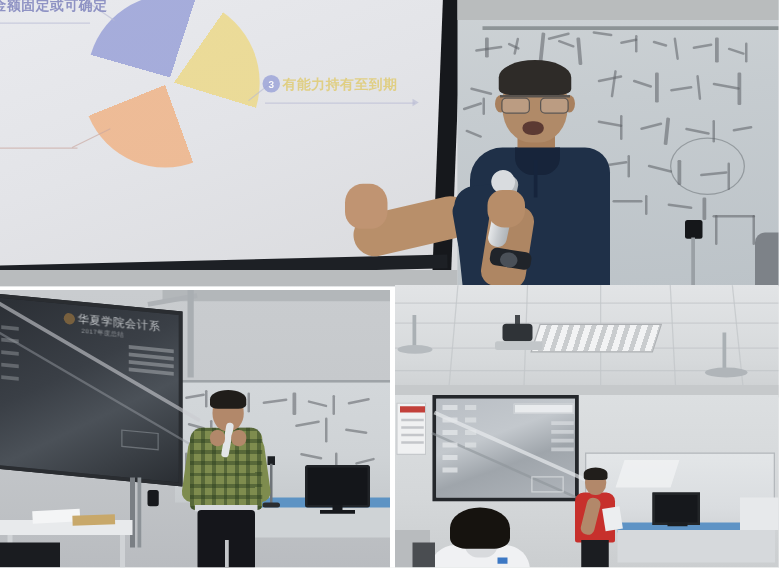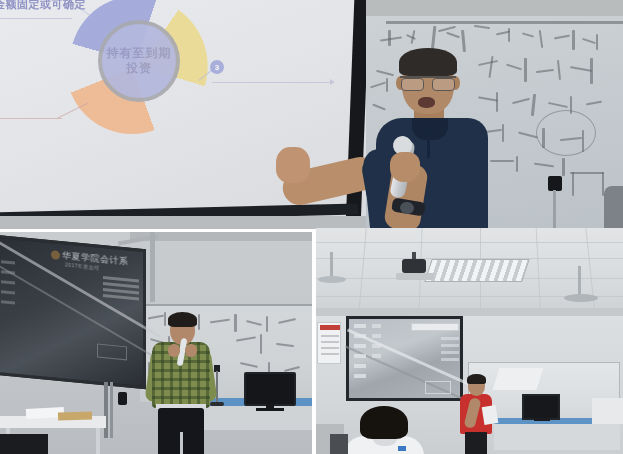--- a/index.html
+++ b/index.html
@@ -457,35 +457,33 @@
 <div class="collage">
 
   <div class="photo" id="photo-top">
 
     <div class="p1-screen-wrap">
 
       <div class="donut">
         <div class="seg seg-purple"></div>
         <div class="seg seg-yellow"></div>
         <div class="seg seg-orange"></div>
-        <div class="donut-hole">
-          <span class="donut-hole-text">持有至到期投资</span>
-        </div>
       </div>
 
       <div class="lead" id="lead-top-h"></div>
       <div class="lead" id="lead-top-d"></div>
       <div class="lead" id="lead-left-h"></div>
       <div class="lead" id="lead-left-d"></div>
       <div class="lead" id="lead-r-arrow"></div>
       <div class="lead" id="lead-r-up"></div>
       <div class="arrowhead"></div>
 
       <div class="cal" id="cal-top">金额固定或可确定</div>
       <div class="cal-badge">3</div>
+      <div class="cal" id="cal-right">有能力持有至到期</div>
 
       <div class="p1-screen-frame-r"></div>
       <div class="p1-screen-frame-b"></div>
       <div class="p1-wall-below"></div>
     </div>
 
     <div class="p1-board">
       <div class="p1-board-top"></div>
       <div class="p1-board-rail"></div>
 

